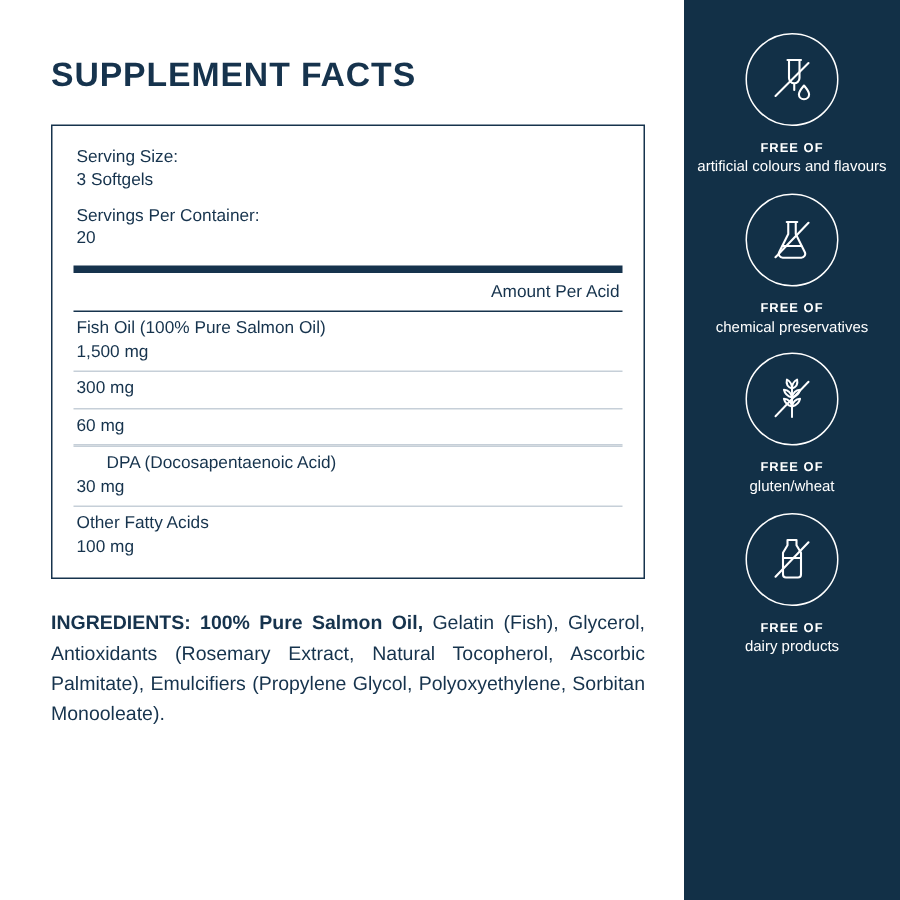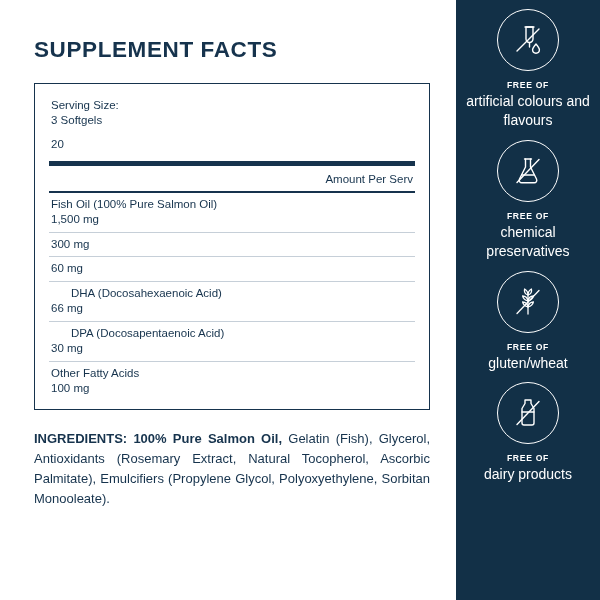--- a/index.html
+++ b/index.html
@@ -93,21 +93,21 @@
   
   .right {
     width: 144px;
     height: 600px;
     background: #123047;
     color: #ffffff;
     display: flex;
     flex-direction: column;
     align-items: center;
     justify-content: flex-start;
-    padding-top: 9px;
+    padding-top: 22px;
   }
   .badge {
     width: 144px;
     display: flex;
     flex-direction: column;
     align-items: center;
     margin-bottom: 10px;
   }
   .badge .circle {
     width: 62px;
@@ -119,21 +119,21 @@
     justify-content: center;
     margin-bottom: 9px;
   }
   .badge .free {
     font-size: 8.6px;
     font-weight: 700;
     letter-spacing: 0.7px;
     margin-bottom: 2px;
   }
   .badge .desc {
-    font-size: 14px;
+    font-size: 10px;
     line-height: 1.35;
     text-align: center;
     font-weight: 400;
     padding: 0 8px;
   }
 </style>
 </head>
 <body>
 
 <div id="page">
@@ -143,49 +143,46 @@
     <h1 class="title">SUPPLEMENT FACTS</h1>
 
     <div class="facts">
 
       <div class="row">
         <span class="label">Serving Size:</span>
         <span class="value">3 Softgels</span>
       </div>
 
       <div class="row">
+        <span class="label">Servings Per Container:</span>
         <span class="value">20</span>
       </div>
 
       <div class="rule-thick"></div>
 
-      <div class="amount-head">Amount Per Serv</div>
+      <div class="amount-head">Amount Per Acid</div>
 
       <div class="rule-med"></div>
 
       <div class="row">
         <span class="label">Fish Oil (100% Pure Salmon Oil)</span>
         <span class="value">1,500 mg</span>
       </div>
       <div class="rule-thin"></div>
 
       <div class="row">
         <span class="value">300 mg</span>
       </div>
       <div class="rule-thin"></div>
 
       <div class="row indent">
         <span class="value">60 mg</span>
       </div>
       <div class="rule-thin"></div>
 
-      <div class="row indent">
-        <span class="label">DHA (Docosahexaenoic Acid)</span>
-        <span class="value">66 mg</span>
-      </div>
       <div class="rule-thin"></div>
 
       <div class="row indent">
         <span class="label">DPA (Docosapentaenoic Acid)</span>
         <span class="value">30 mg</span>
       </div>
       <div class="rule-thin"></div>
 
       <div class="row">
         <span class="label">Other Fatty Acids</span>

